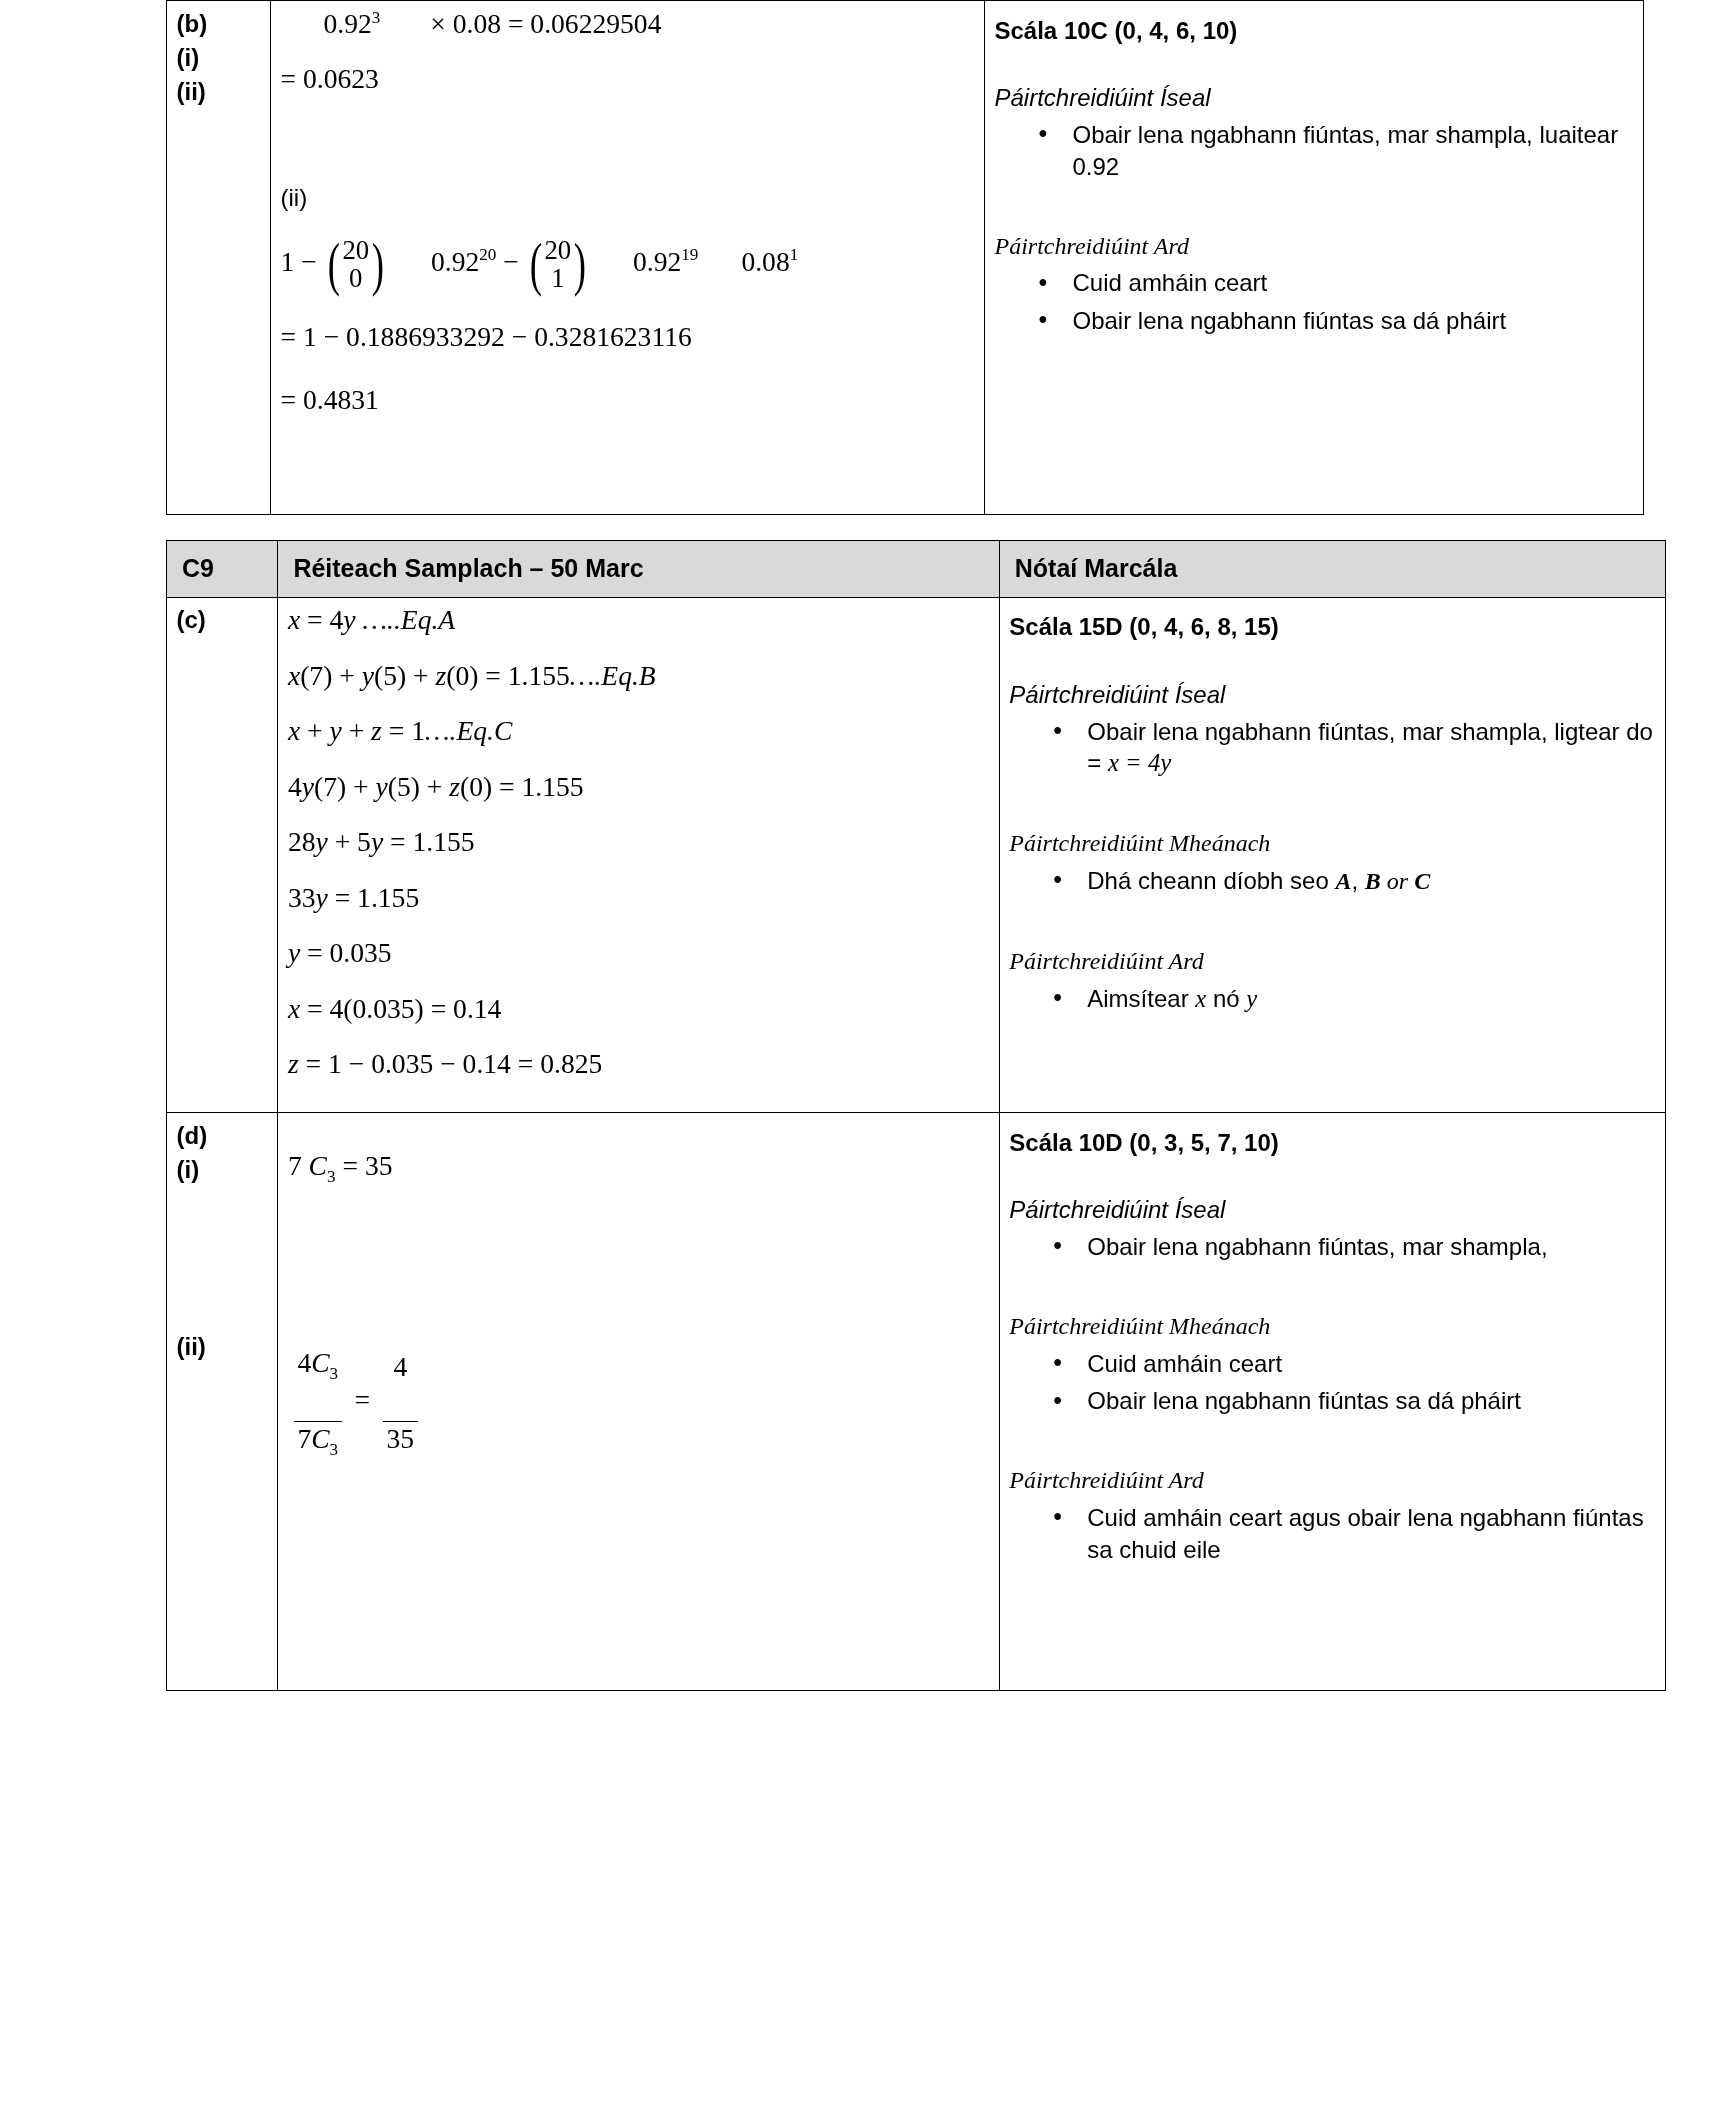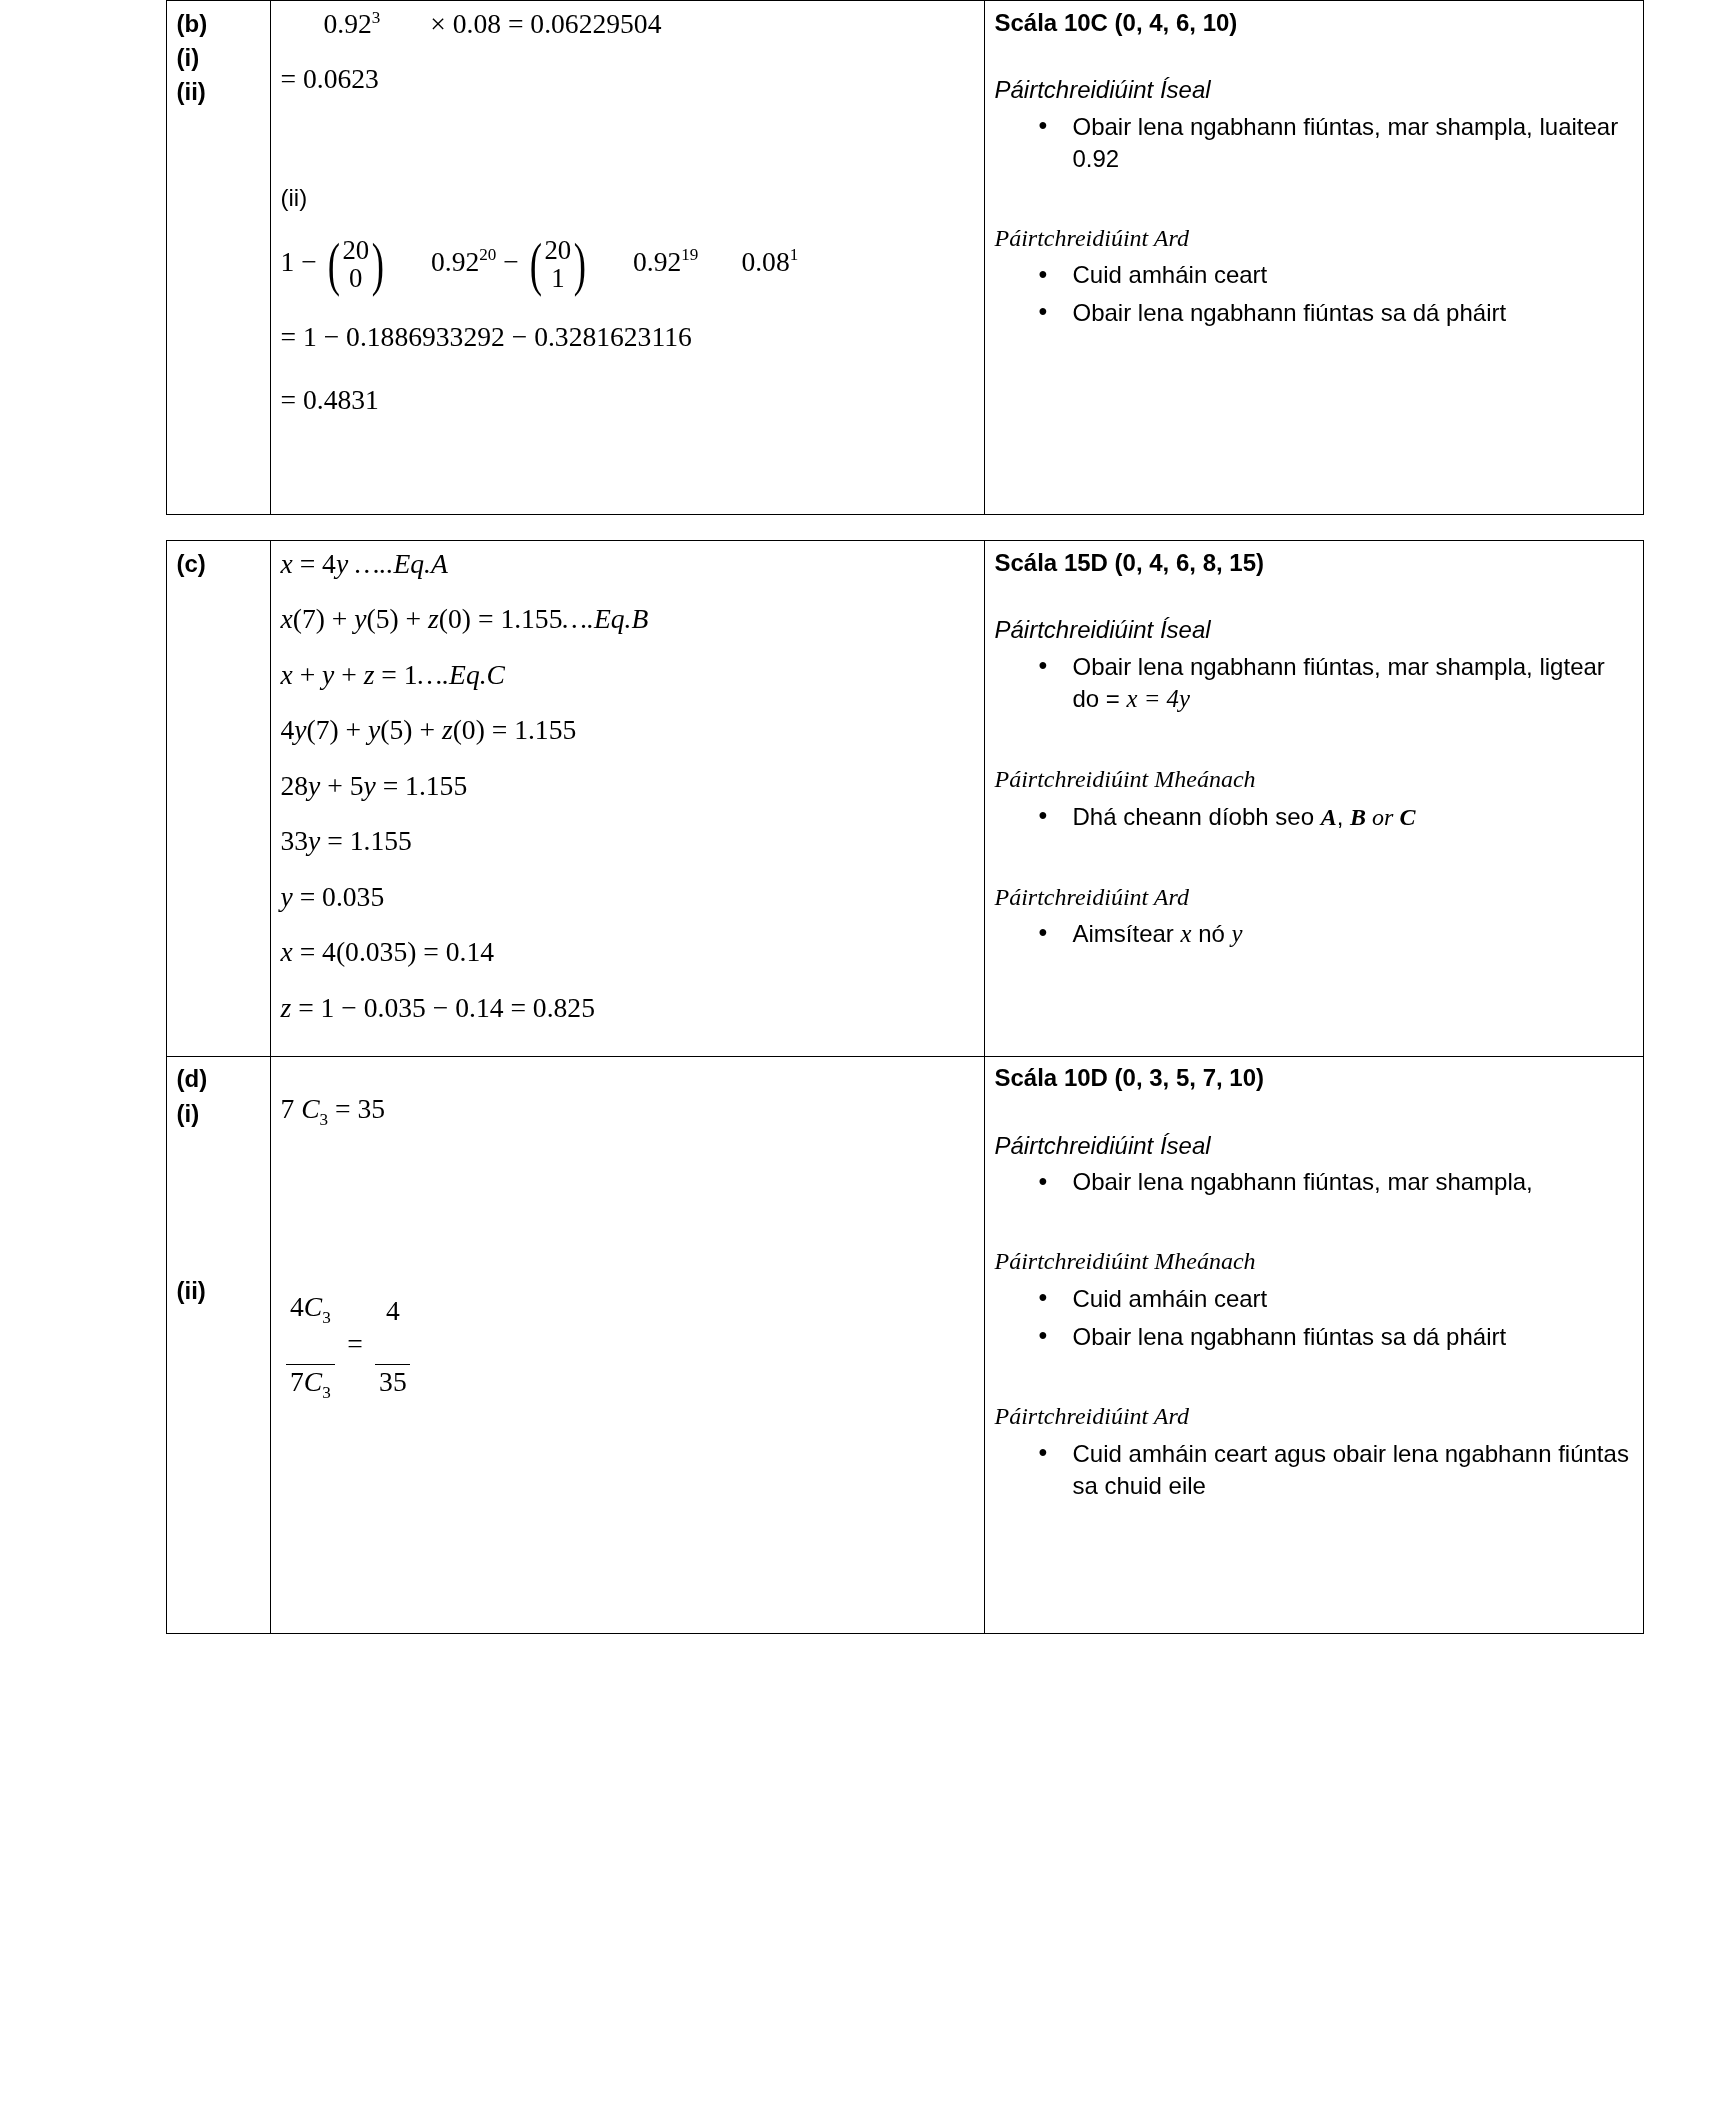--- a/index.html
+++ b/index.html
@@ -135,21 +135,21 @@
 
   
   .notescell {
     font-size: 24px;
     padding-top: 15px;
     padding-left: 15px;
     line-height: 1.3;
   }
   .scale {
     font-weight: bold;
-    margin: 0 0 36px 0;
+    margin: 8px 0 36px 0;
   }
   .crit {
     font-style: italic;
     margin: 0 0 5.7px 0;
   }
   .crit.gap { margin-top: 48px; font-family: Liberation Serif, serif; }
   ul.bullets {
     list-style: none;
     margin: 0 0 0 0;
     padding: 0;
@@ -233,20 +233,25 @@
       </td>
     </tr>
   </tbody>
     </table>
 
   <div class="spacer"></div>
 
   <table class="mtable">
 
     <tbody>
+        <tr class="hdr">
+      <th class="col-label">C9</th>
+      <th class="col-sol">Réiteach Samplach – 50 Marc</th>
+      <th class="col-notes">Nótaí Marcála</th>
+    </tr>
 
     <tr>
       <td class="labelcell col-label">
         <div>(c)</div>
       </td>
 
       <td class="solcell col-sol" style="height:447px;">
         <p class="mathline tight"><span class="it">x</span> = 4<span class="it">y</span> <span class="it">…..Eq.A</span></p>
         <p class="mathline tight"><span class="it">x</span>(7) + <span class="it">y</span>(5) + <span class="it">z</span>(0) = 1.155<span class="it">….Eq.B</span></p>
         <p class="mathline tight"><span class="it">x</span> + <span class="it">y</span> + <span class="it">z</span> = 1<span class="it">….Eq.C</span></p>

